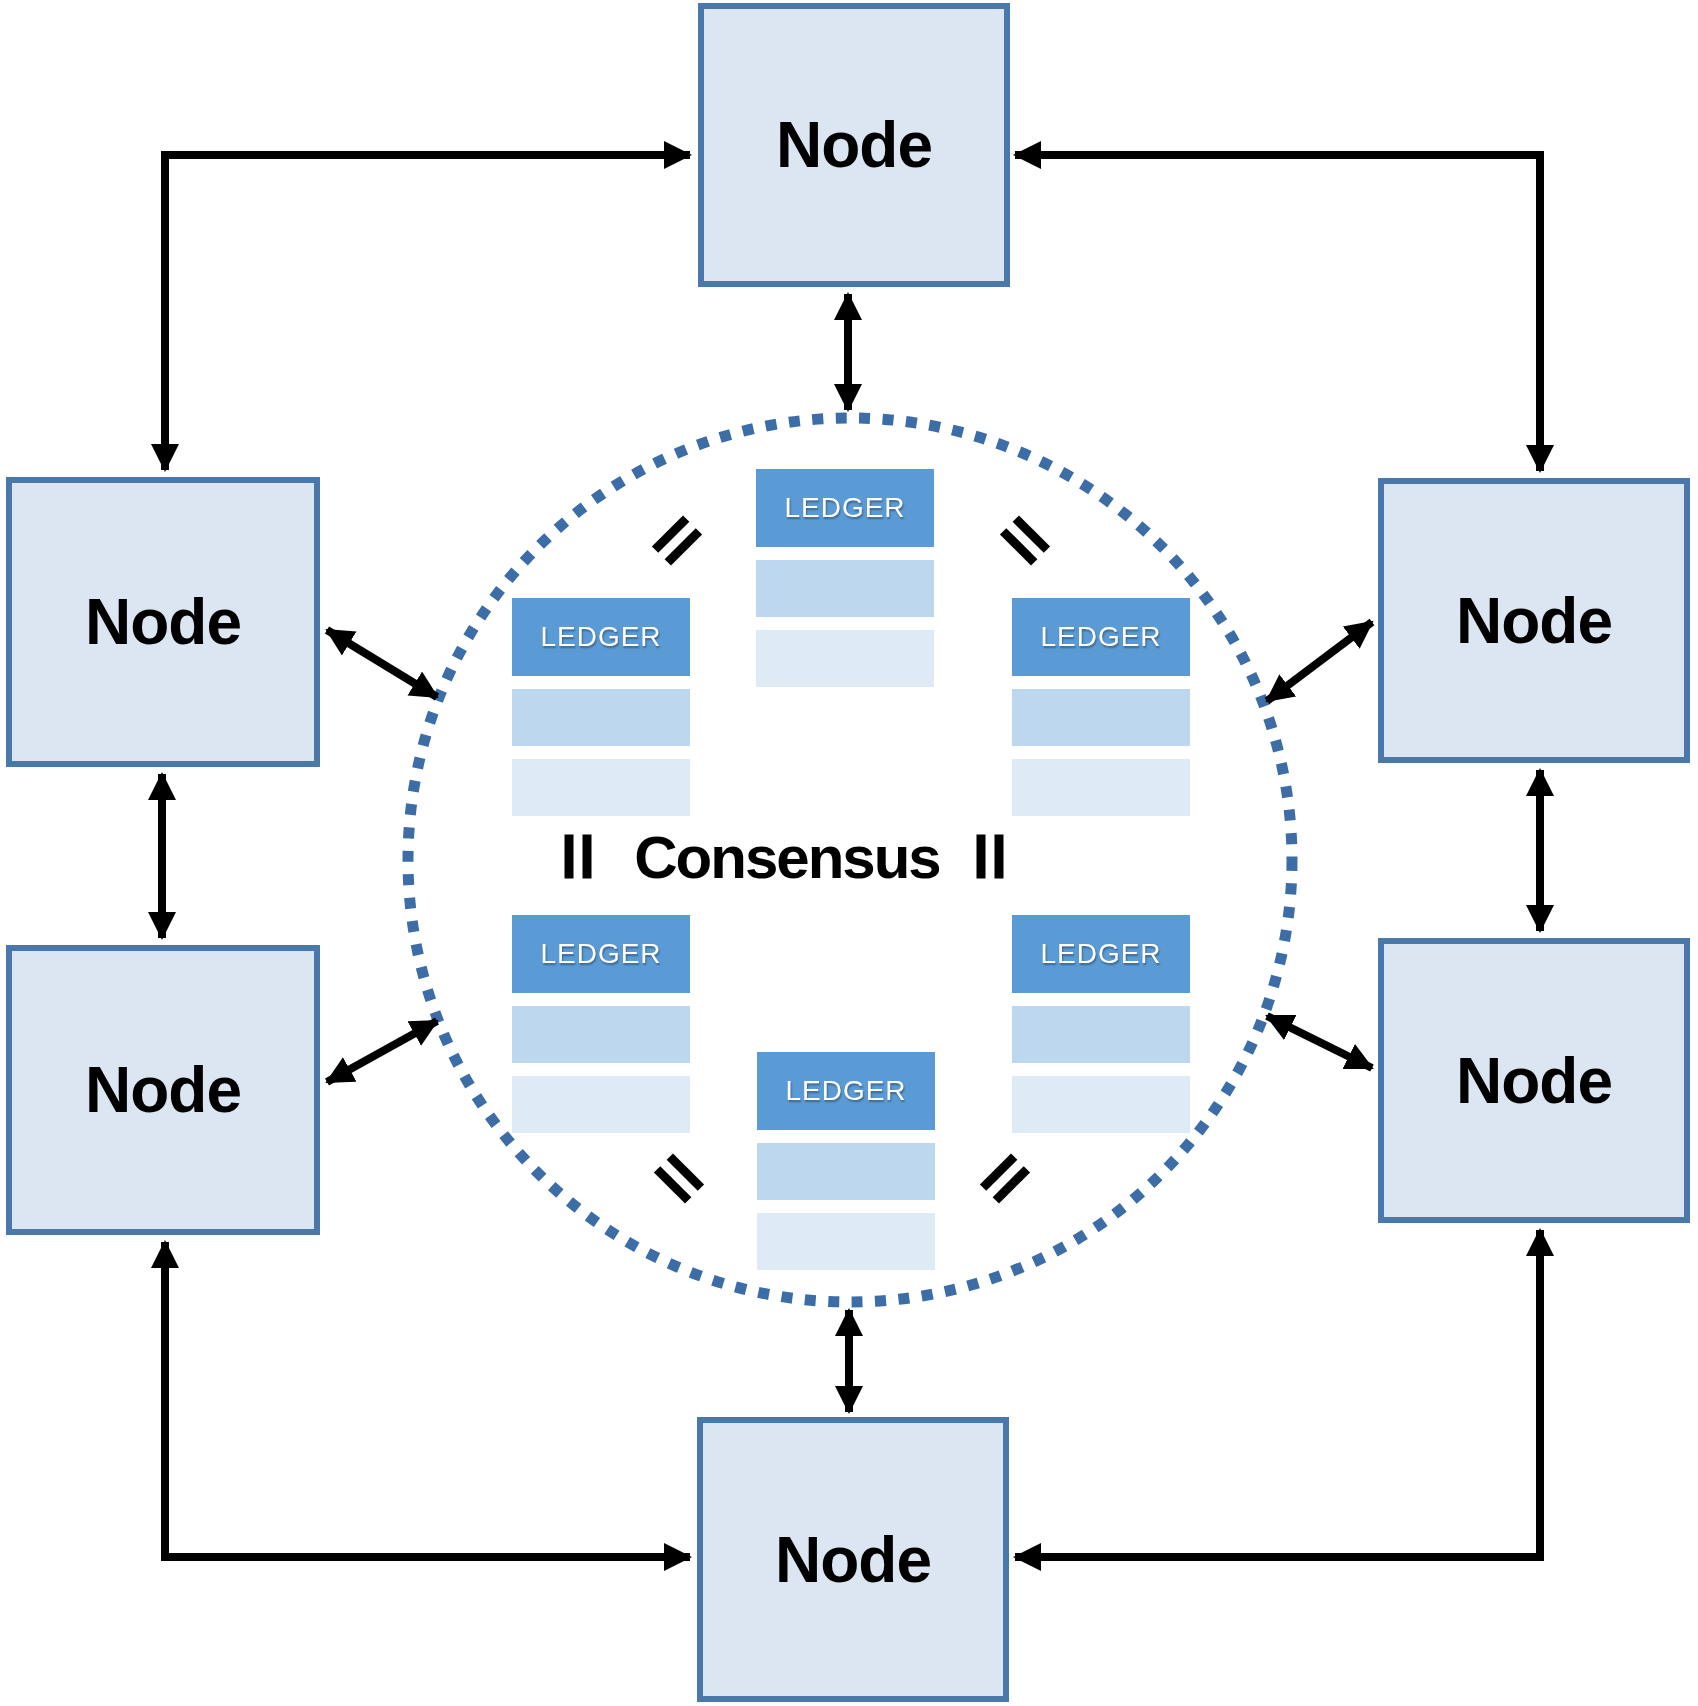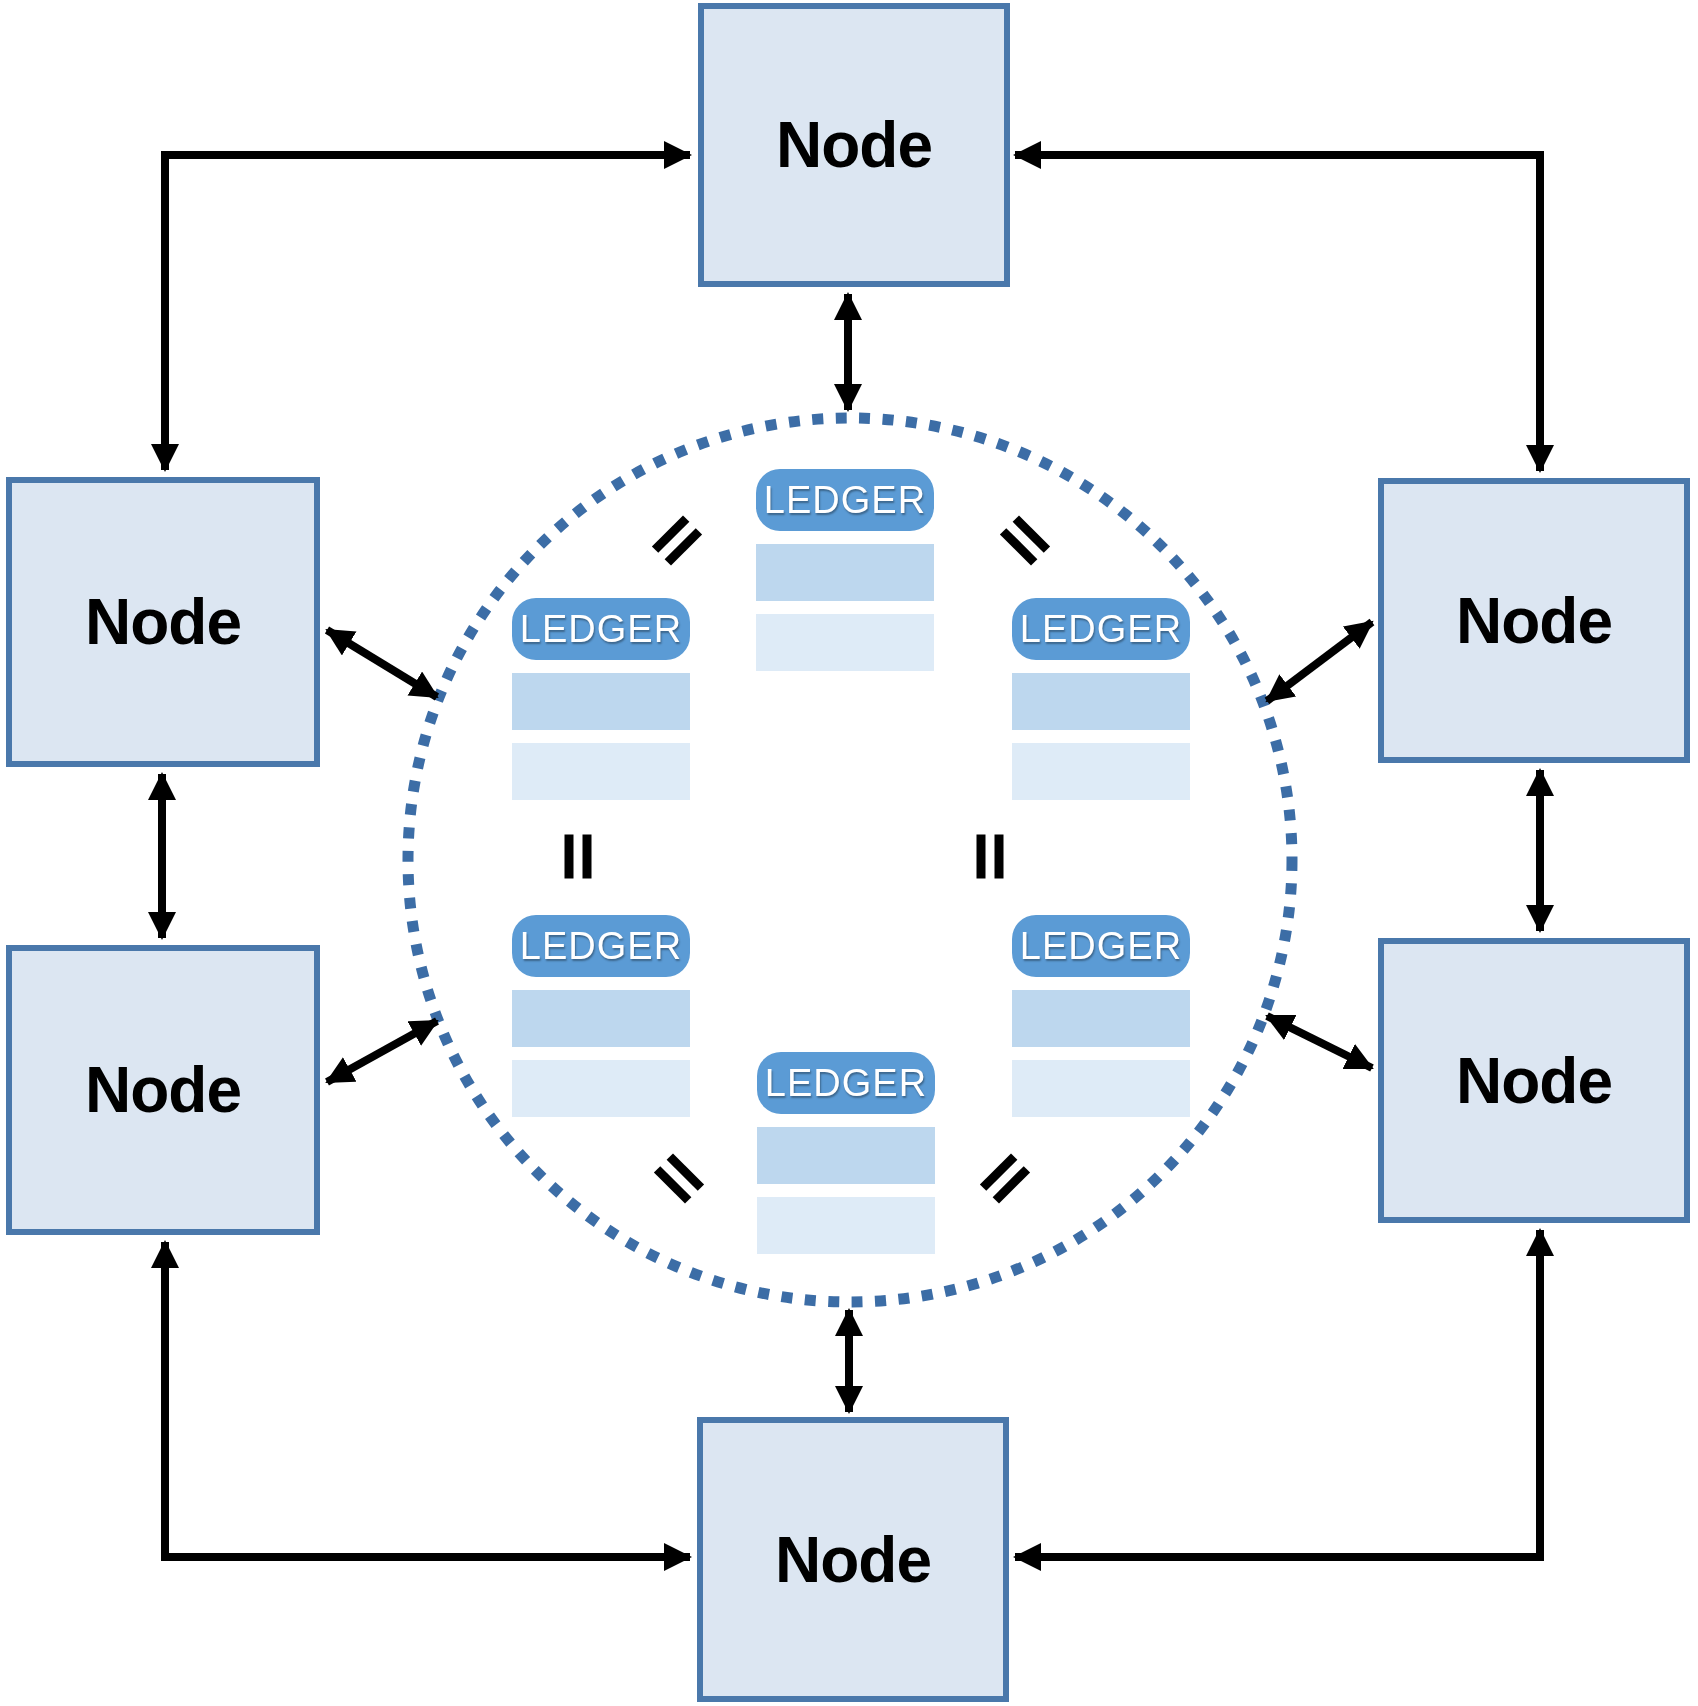--- a/index.html
+++ b/index.html
@@ -50,26 +50,25 @@
     text-align:center;
   }
   .node-top{left:698px;top:3px;width:312px;height:284px;}
   .node-upper-left{left:6px;top:477px;width:314px;height:290px;}
   .node-lower-left{left:6px;top:945px;width:314px;height:290px;}
   .node-upper-right{left:1378px;top:478px;width:312px;height:285px;}
   .node-lower-right{left:1378px;top:938px;width:312px;height:285px;}
   .node-bottom{left:697px;top:1417px;width:312px;height:285px;}
   .ledger{position:absolute;width:178px;z-index:2;}
   .ledger-head{
-    height:62px;background:var(--ledger-header-fill);
+    height:78px;background:var(--ledger-header-fill);
     color:var(--ledger-header-text);
     display:flex;align-items:center;justify-content:center;
-    font-size:38px;letter-spacing:1px;
+    font-size:28px;letter-spacing:1px;
     text-shadow:1px 2px 2px rgba(0,0,0,0.35);
-    border-radius:24px;
   }
   .ledger-row{height:57px;margin-top:13px;}
   .row-medium{background:var(--ledger-row-medium);}
   .row-light{background:var(--ledger-row-light);}
   .ledger-top{left:756px;top:469px;}
   .ledger-upper-left{left:512px;top:598px;}
   .ledger-upper-right{left:1012px;top:598px;}
   .ledger-lower-left{left:512px;top:915px;}
   .ledger-lower-right{left:1012px;top:915px;}
   .ledger-bottom{left:757px;top:1052px;}
@@ -163,20 +162,21 @@
     <div class="ledger-head">LEDGER</div>
     <div class="ledger-row row-medium"></div>
     <div class="ledger-row row-light"></div>
   </div>
   <div class="ledger ledger-bottom">
     <div class="ledger-head">LEDGER</div>
     <div class="ledger-row row-medium"></div>
     <div class="ledger-row row-light"></div>
   </div>
 
+  <div class="consensus-label">Consensus</div>
 
   <div class="equals eq-upper-left">
     <span class="bar"></span>
     <span class="bar"></span>
   </div>
   <div class="equals eq-upper-right">
     <span class="bar"></span>
     <span class="bar"></span>
   </div>
   <div class="equals eq-left">

